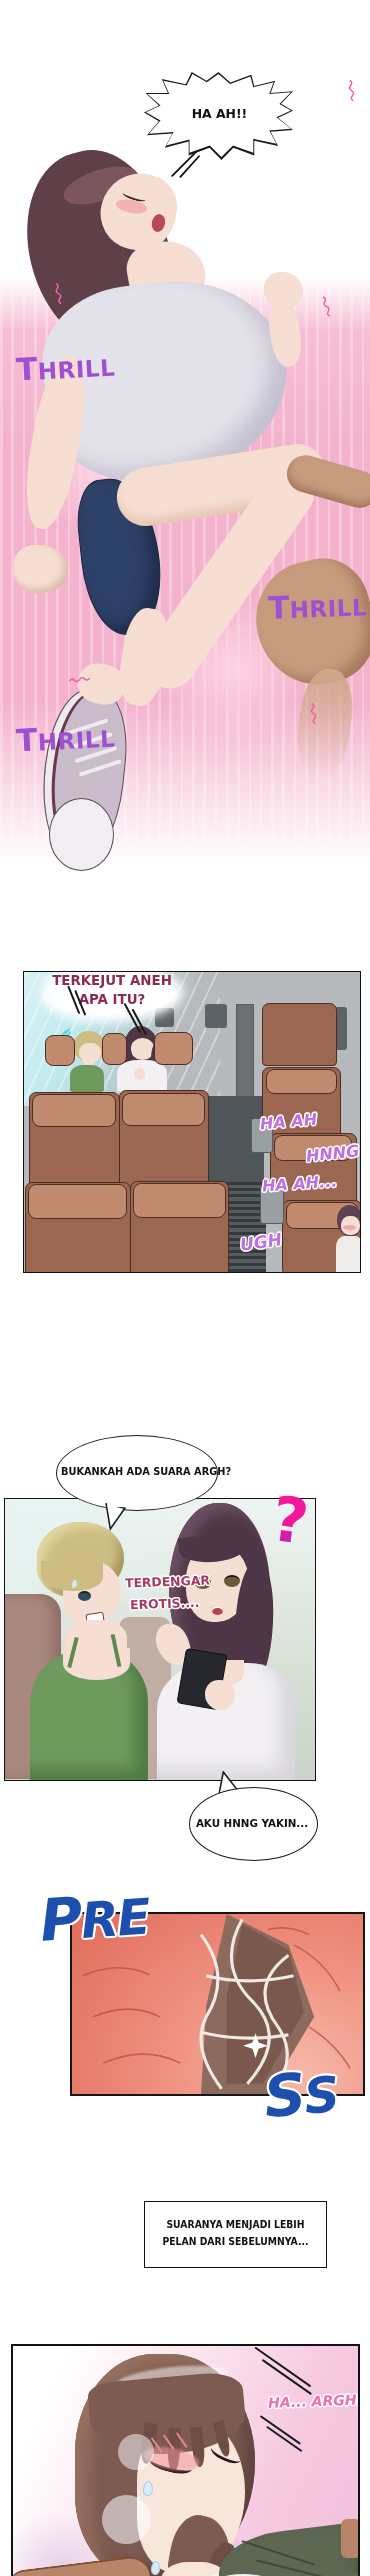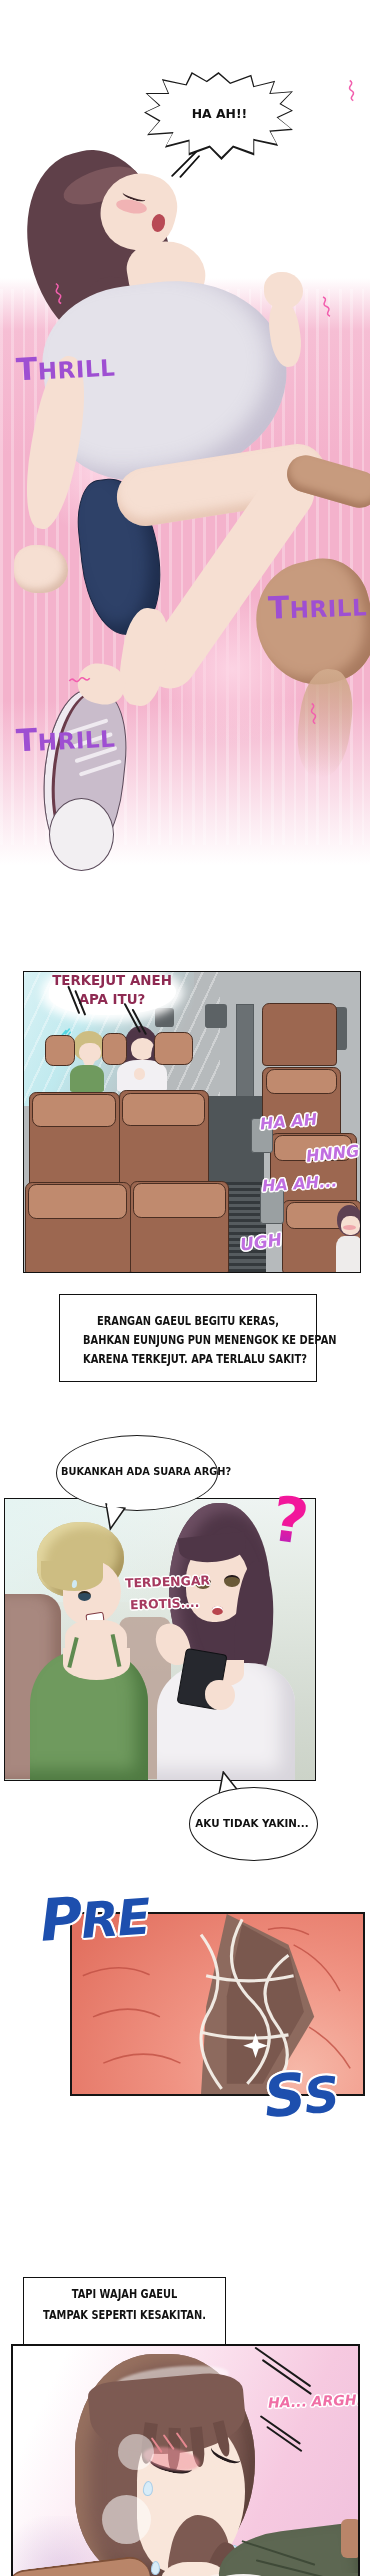--- a/index.html
+++ b/index.html
@@ -191,31 +191,20 @@
     <div class="abs speedline" style="left:43px;top:30px;width:27px;transform:rotate(68deg);"></div>
     <div class="abs speedline" style="left:92px;top:45px;width:33px;transform:rotate(62deg);"></div>
     <div class="abs speedline" style="left:101px;top:49px;width:29px;transform:rotate(62deg);"></div>
 
     <div class="abs sfx owhite" style="left:236px;top:140px;font-size:16px;font-style:italic;color:#c06fe0;transform:rotate(-5deg);">HA AH</div>
     <div class="abs sfx owhite" style="left:282px;top:172px;font-size:16px;font-style:italic;color:#c06fe0;transform:rotate(-6deg);">HNNG</div>
     <div class="abs sfx owhite" style="left:238px;top:202px;font-size:16px;font-style:italic;color:#c06fe0;transform:rotate(-4deg);">HA AH...</div>
     <div class="abs sfx owhite" style="left:216px;top:260px;font-size:17px;font-style:italic;color:#c06fe0;transform:rotate(-8deg);">UGH</div>
   </div>
 
-  <div class="abs cbox" style="left:59px;top:1294px;width:256px;height:86px;">
-    <div class="cap" style="margin-top:18.5px;font-size:12px;">
-        <span class="capline">ERANGAN GAEUL BEGITU KERAS,</span>
-      </div>
-    <div class="cap" style="margin-top:5.2px;font-size:12px;">
-        <span class="capline">BAHKAN EUNJUNG PUN MENENGOK KE DEPAN</span>
-      </div>
-    <div class="cap" style="margin-top:5.2px;font-size:12px;">
-        <span class="capline">KARENA TERKEJUT. APA TERLALU SAKIT?</span>
-      </div>
-  </div>
 
   <div class="abs panel" style="left:4.1px;top:1498px;width:310px;height:281px;
     background:linear-gradient(180deg,#eef4f2 0%,#e2e9e2 35%,#d3dad1 75%,#ccd3c8 100%);">
     <div class="abs" style="left:0;top:0;width:165px;height:103px;
       background:linear-gradient(120deg,rgba(228,244,242,.9),rgba(228,244,242,0));"></div>
     <div class="abs" style="left:0;top:95px;width:56px;height:185px;background:#a8887f;
       border-radius:0 20.6px 0 0;box-shadow:inset -8.2px 0 11.3px rgba(120,85,75,.5);"></div>
     <div class="abs" style="left:114px;top:118px;width:52px;height:162px;background:#bca49a;
       opacity:.85;border-radius:10.3px 10.3px 0 0;"></div>
 
@@ -275,21 +264,21 @@
   <svg class="abs" style="left:103px;top:1503px;" width="24" height="28" viewBox="0 0 46 54">
     <path d="M6,2 L42,10 L14,50 Z" fill="#fff" stroke="#1a1a1a" stroke-width="3"></path>
     <rect x="8" y="0" width="32" height="8" fill="#fff"></rect>
   </svg>
 
   <svg class="abs" style="left:216px;top:1771px;" width="25" height="25" viewBox="0 0 48 48">
     <path d="M14,2 L44,40 L6,44 Z" fill="#fff" stroke="#1a1a1a" stroke-width="3"></path>
     <rect x="8" y="38" width="36" height="8" fill="#fff"></rect>
   </svg>
   <div class="abs ebubble" style="left:189px;top:1787px;width:127px;height:72px;"></div>
-  <div class="abs cap" style="left:193px;top:1817px;width:118px;font-size:10.3px;">AKU TIDAK YAKIN...</div>
+  <div class="abs cap" style="left:193px;top:1817px;width:118px;font-size:10.3px;">AKU HNNG YAKIN...</div>
 
   <div class="abs" style="left:70px;top:1912px;width:295px;height:184px;
     border:2.1px solid #151515;box-sizing:border-box;overflow:hidden;
     background:radial-gradient(95% 125% at 78% 88%,#f6b8a8 0%,#f09383 45%,#e2705f 100%);">
     <svg width="291" height="180" viewBox="0 0 564 350" style="position:absolute;left:0;top:0;">
       <g stroke="#c05044" stroke-width="3" fill="none" opacity=".8">
         <path d="M20 120 Q90 90 150 118"></path>
           <path d="M40 200 Q110 170 170 200"></path>
         <path d="M60 290 Q140 255 210 290"></path>
           <path d="M430 60 Q490 90 520 150"></path>
@@ -308,29 +297,29 @@
           <path d="M250 230 Q330 250 420 235"></path>
       </g>
       <g fill="#fff">
           <path d="M350 250 l6 -18 l6 18 l18 6 l-18 6 l-6 18 l-6 -18 l-18 -6 Z"></path>
         </g>
     </svg>
   </div>
   <div class="abs press owhite-big" style="left:40px;top:1883px;transform:rotate(-4deg);">PRE</div>
   <div class="abs press owhite-big" style="left:264px;top:2060px;transform:rotate(-5deg);">SS</div>
 
-
-  <div class="abs cbox" style="left:23px;top:2277px;width:201px;height:66px;">
-    <div class="cap" style="margin-top:9.3px;font-size:12px;">
-        <span class="capline">TAPI WAJAH GAEUL</span>
+  <div class="abs cbox" style="left:144px;top:2201px;width:181px;height:65px;">
+    <div class="cap" style="margin-top:15.5px;font-size:11.3px;">
+        <span class="capline">SUARANYA MENJADI LEBIH</span>
       </div>
-    <div class="cap" style="margin-top:7.2px;font-size:12px;">
-        <span class="capline">TAMPAK SEPERTI KESAKITAN.</span>
+    <div class="cap" style="margin-top:4.1px;font-size:11.3px;">
+        <span class="capline">PELAN DARI SEBELUMNYA...</span>
       </div>
   </div>
+
 
   <div class="abs" style="left:10.8px;top:2344px;width:349px;height:260px;
     border-left:2.1px solid #111;border-right:2.1px solid #111;border-top:2.1px solid #111;box-sizing:border-box;overflow:hidden;
     background:linear-gradient(115deg,#ffffff 12%,#fbe3ef 42%,#f6c9e0 70%,#efc0dc 100%);">
     <div class="abs" style="left:-20.6px;top:170px;width:134px;height:113px;
       background:radial-gradient(circle,rgba(205,180,220,.5),rgba(205,180,220,0) 70%);"></div>
 
     <div class="abs" style="left:62px;top:8.2px;width:180px;height:227px;background:#7d5a52;
       border-radius:48% 52% 58% 42%;box-shadow:inset 13.4px 10.3px 15.5px #96705f, inset -10.3px -13.4px 17.5px #5e423c;"></div>
     <div class="abs" style="left:103px;top:20.6px;width:113px;height:24px;background:rgba(255,255,255,.5);

